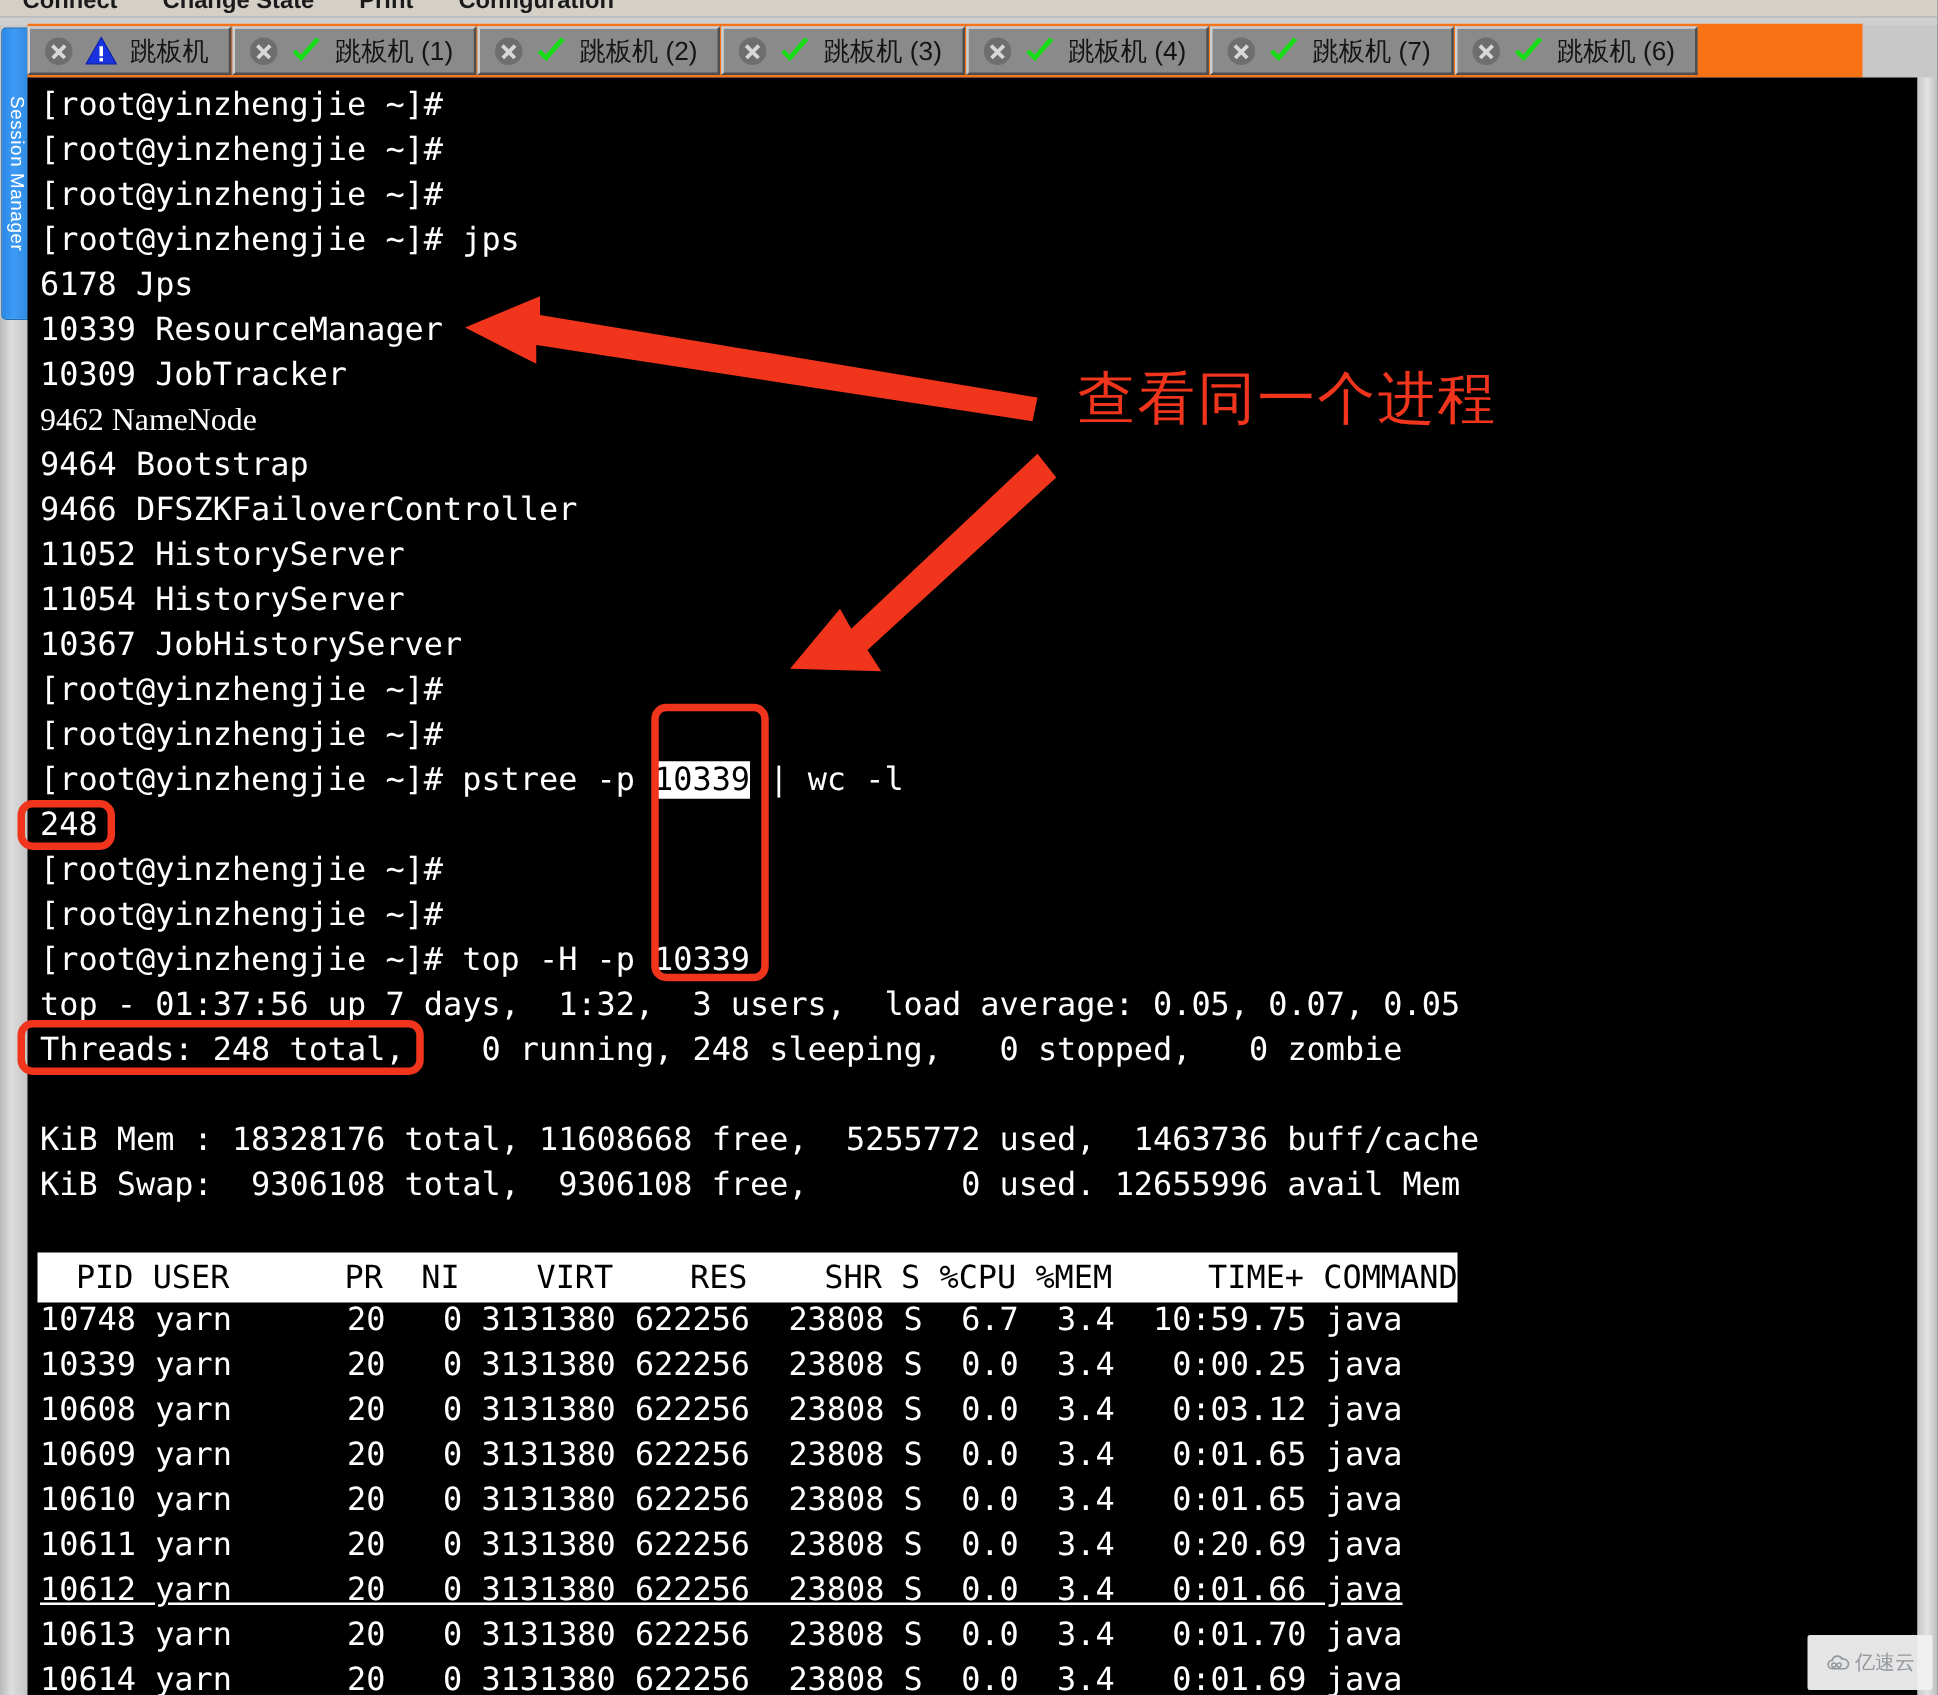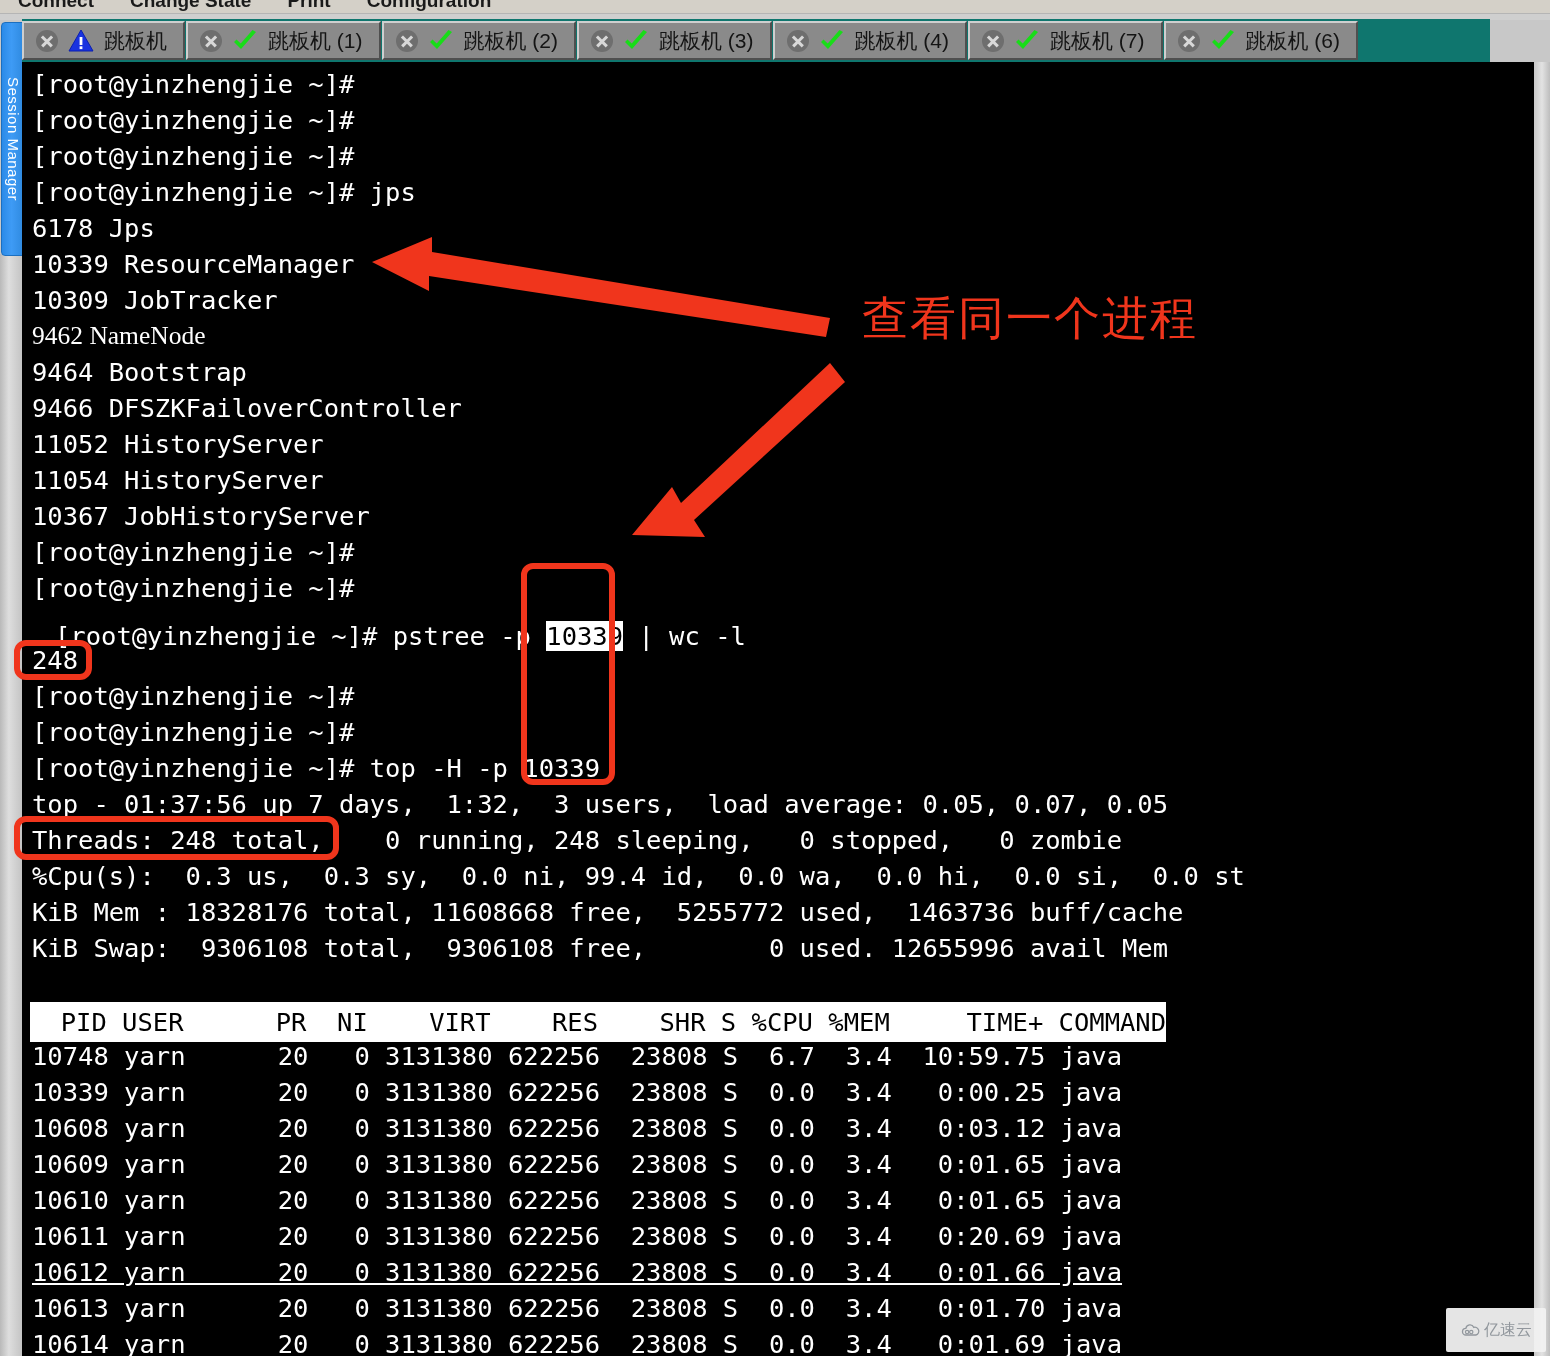--- a/index.html
+++ b/index.html
@@ -60,21 +60,21 @@
   }
   #left-gutter-top {
     position: absolute; left: 0; top: 19px; width: 22px; height: 236px;
     background: linear-gradient(to right, #b9b9b9, #dedede 40%, #c4c4c4);
     z-index: -1;
   }
 
   
   #tabbar {
     position: absolute; left: 22px; top: 19px; width: 1468px; height: 43px;
-    background: #0f766e;
+    background: #f97316;
     display: flex; align-items: stretch;
   }
   .tab {
     position: relative;
     display: flex; align-items: center;
     gap: 10px;
     padding: 0 16px 0 12px;
     margin: 2px 1px 2px 0;
     background: #8a8a8a;
     border-top: 2px solid #cfcfcf;
@@ -245,28 +245,27 @@
     <div class="term-line" style="top: 184px;">10339 ResourceManager</div>
     <div class="term-line" style="top: 220px;">10309 JobTracker</div>
     <div class="term-line" style="top: 256px; font-family: Liberation Serif, serif;">9462 NameNode</div>
     <div class="term-line" style="top: 292px;">9464 Bootstrap</div>
     <div class="term-line" style="top: 328px;">9466 DFSZKFailoverController</div>
     <div class="term-line" style="top: 364px;">11052 HistoryServer</div>
     <div class="term-line" style="top: 400px;">11054 HistoryServer</div>
     <div class="term-line" style="top: 436px;">10367 JobHistoryServer</div>
     <div class="term-line" style="top: 472px;">[root@yinzhengjie ~]#</div>
     <div class="term-line" style="top: 508px;">[root@yinzhengjie ~]#</div>
-    <div class="term-line" style="top: 556px; margin-left: 23px;"><span>[root@yinzhengjie ~]# pstree -p </span><span class="inverse">10339</span><span> | wc -l</span></div>
+    <div class="term-line" style="top: 544px;"><span>[root@yinzhengjie ~]# pstree -p </span><span class="inverse">10339</span><span> | wc -l</span></div>
     <div class="term-line" style="top: 580px;">248</div>
     <div class="term-line" style="top: 616px;">[root@yinzhengjie ~]#</div>
     <div class="term-line" style="top: 652px;">[root@yinzhengjie ~]#</div>
     <div class="term-line" style="top: 688px;"><span>[root@yinzhengjie ~]# top -H -p </span><span>10339</span></div>
     <div class="term-line" style="top: 724px;">top - 01:37:56 up 7 days,  1:32,  3 users,  load average: 0.05, 0.07, 0.05</div>
     <div class="term-line" style="top: 760px;"><span>Threads: 248 total, </span><span>   0 running, 248 sleeping,   0 stopped,   0 zombie</span></div>
-    <div class="term-line" style="top: 796px;">%Cpu(s):  0.3 us,  0.3 sy,  0.0 ni, 99.4 id,  0.0 wa,  0.0 hi,  0.0 si,  0.0 st</div>
     <div class="term-line" style="top: 832px;">KiB Mem : 18328176 total, 11608668 free,  5255772 used,  1463736 buff/cache</div>
     <div class="term-line" style="top: 868px;">KiB Swap:  9306108 total,  9306108 free,        0 used. 12655996 avail Mem</div>
     <div class="hdr-row" style="top: 940px;">  PID USER      PR  NI    VIRT    RES    SHR S %CPU %MEM     TIME+ COMMAND</div>
     <div class="term-line" style="top: 976px;">10748 yarn      20   0 3131380 622256  23808 S  6.7  3.4  10:59.75 java</div>
     <div class="term-line" style="top: 1012px;">10339 yarn      20   0 3131380 622256  23808 S  0.0  3.4   0:00.25 java</div>
     <div class="term-line" style="top: 1048px;">10608 yarn      20   0 3131380 622256  23808 S  0.0  3.4   0:03.12 java</div>
     <div class="term-line" style="top: 1084px;">10609 yarn      20   0 3131380 622256  23808 S  0.0  3.4   0:01.65 java</div>
     <div class="term-line" style="top: 1120px;">10610 yarn      20   0 3131380 622256  23808 S  0.0  3.4   0:01.65 java</div>
     <div class="term-line" style="top: 1156px;">10611 yarn      20   0 3131380 622256  23808 S  0.0  3.4   0:20.69 java</div>
     <div class="term-line" style="top: 1192px; text-decoration: underline;">10612 yarn      20   0 3131380 622256  23808 S  0.0  3.4   0:01.66 java</div>

